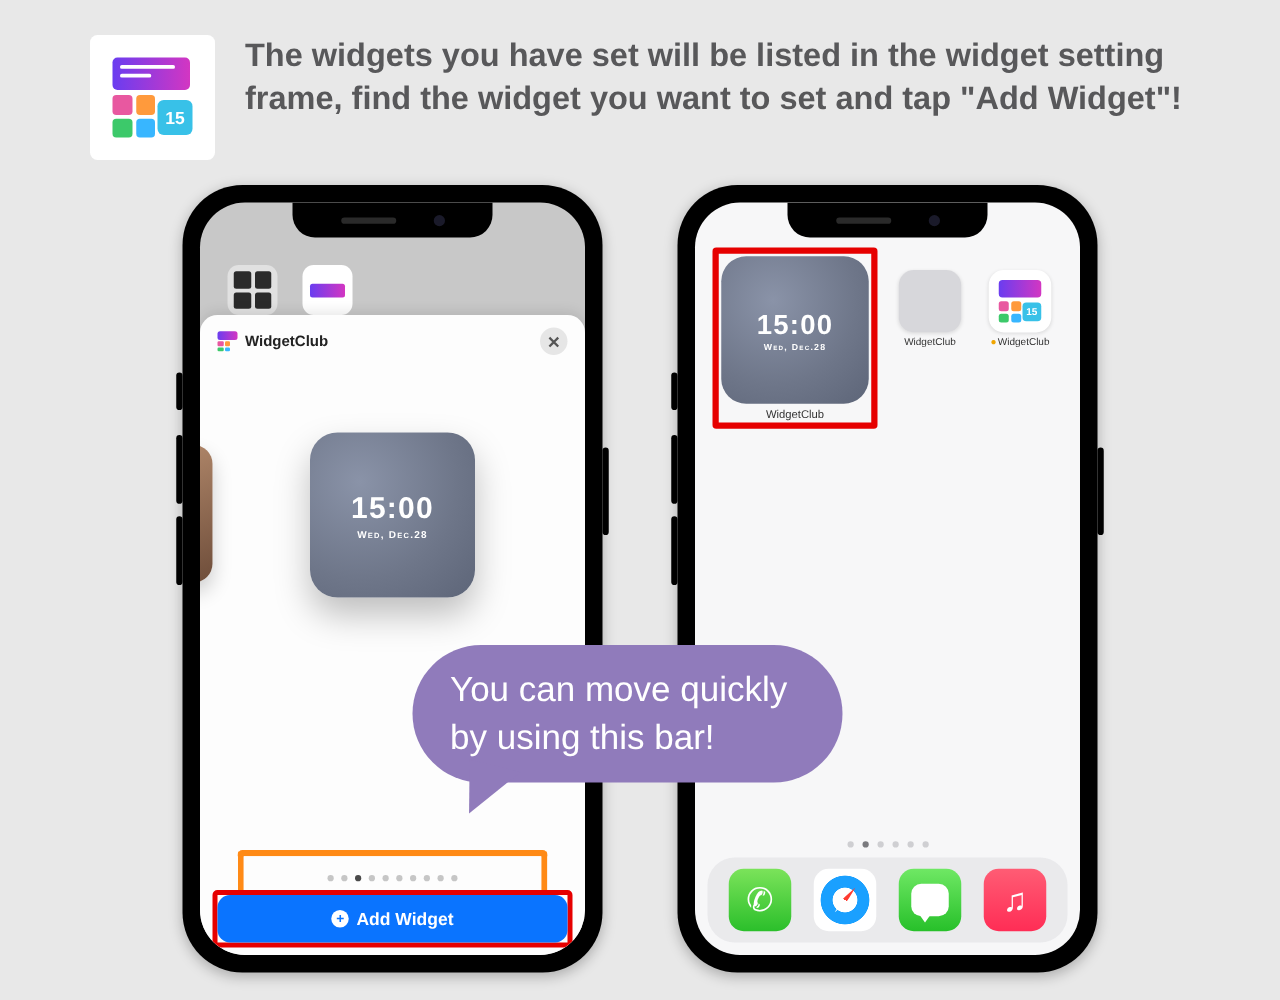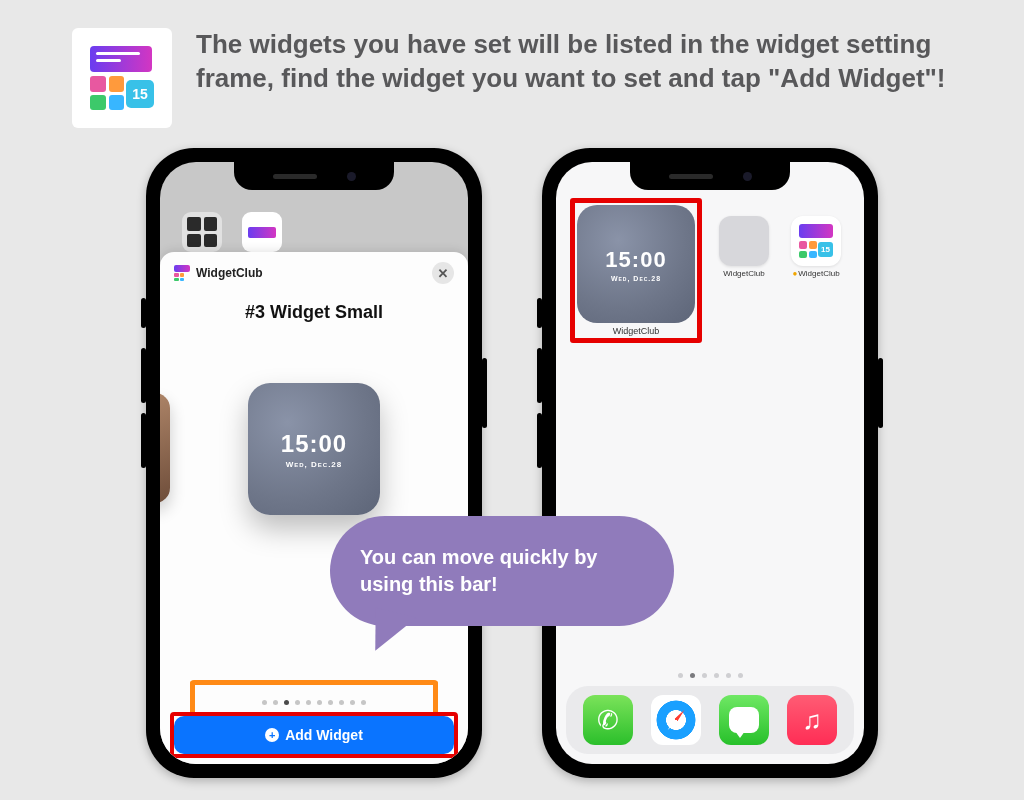--- a/index.html
+++ b/index.html
@@ -90,21 +90,21 @@
   }
   .pager-highlight .dot{width:5px;height:5px;border-radius:50%;background:#c6c6c6;}
   .pager-highlight .dot.active{background:#4a4a4a;}
   .add-widget-row{ position:absolute; left:10px; right:10px; bottom:6px; height:46px; border:4px solid #e60000; border-radius:4px; display:flex;align-items:center;justify-content:center;}
   .add-widget-btn{ width:100%; height:100%; background:#0a74ff; border-radius:10px; color:#fff; font-weight:700; font-size:14px; display:flex;align-items:center;justify-content:center;gap:6px;}
   .plus-circ{width:14px;height:14px;border-radius:50%;background:#fff;color:#0a74ff;display:flex;align-items:center;justify-content:center;font-size:11px;font-weight:900;line-height:1;}
 
   
   .bubble{
     position:absolute; left:330px; top:516px; width:344px; height:110px;
-    background:#907bbb; border-radius:55px; color:#fff; font-weight:700; font-size:20px;
+    background:#907bbb; border-radius:55px; color:#fff; font-weight:400; font-size:28px;
     display:flex; align-items:center; padding:0 30px; z-index:80; line-height:1.35;
   }
   .bubble::after{
     content:""; position:absolute; left:40px; bottom:-28px;
     width:0; height:0; border-left:10px solid transparent; border-right:32px solid transparent;
     border-top:42px solid #907bbb; transform:rotate(14deg);
   }
 
   
   .p2-screen{ background:#f7f7f8;}
@@ -209,21 +209,20 @@
                   <span class="wc-g1"></span>
                   <span class="wc-g2"></span>
                   <span class="wc-g3"></span>
                   <span class="wc-g4"></span>
                 </div>
             </div>
             <div class="sheet-title">WidgetClub</div>
           </div>
           <div class="close-btn">✕</div>
         </div>
-        <div class="sheet-sub">#3 Widget Small</div>
         <div class="widget-preview-wrap">
           <div class="side-peek"></div>
           <div class="wprev">
             <div class="time">15:00</div>
             <div class="date">Wed, Dec.28</div>
           </div>
         </div>
         <div class="pager-highlight">
           <span class="dot"></span>
             <span class="dot"></span>

